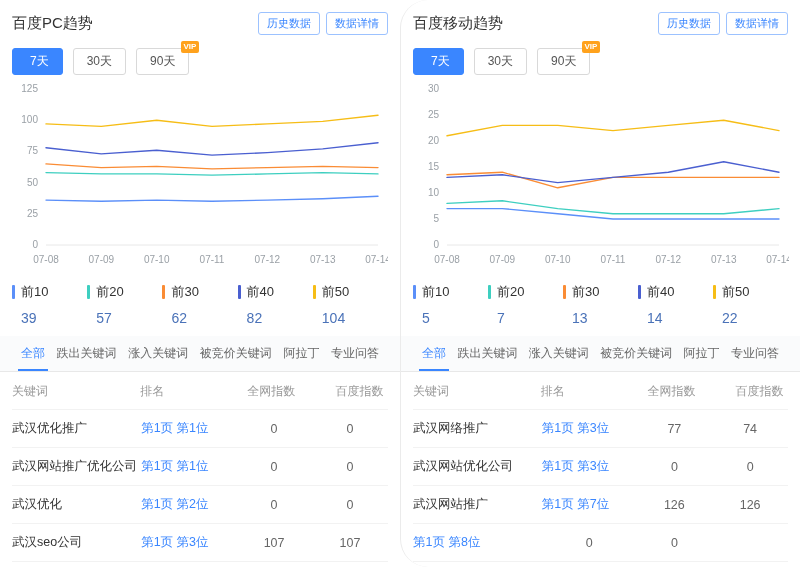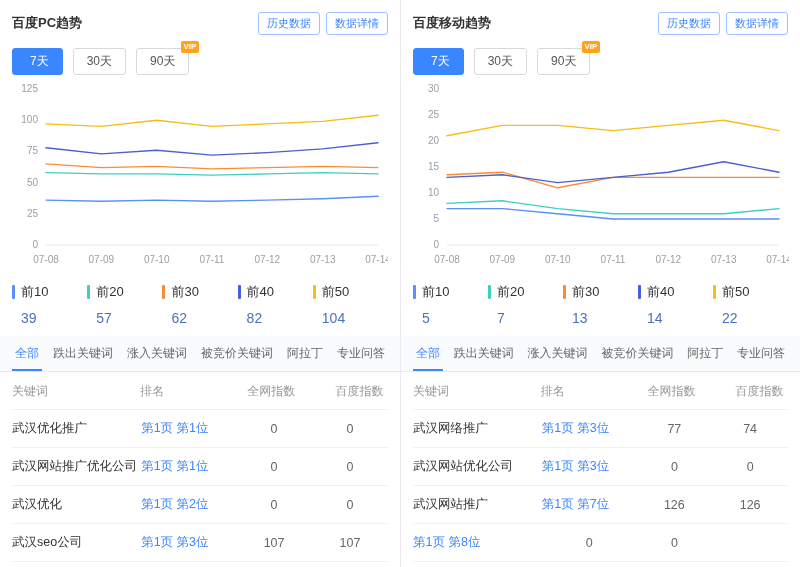--- a/index.html
+++ b/index.html
@@ -4,24 +4,24 @@
 <style>
   :root { --accent:#3a86ff; }
   * { box-sizing:border-box; }
   html,body { margin:0; padding:0; }
   body {
     width:800px; height:567px; overflow:hidden; background:#fff;
     font-family:"Liberation Sans","DejaVu Sans",sans-serif; color:#333;
   }
   .app { display:flex; width:800px; height:567px; }
   .panel { width:400px; padding:10px 12px 0; background:#fff; }
-  .panel.divided { border-left:1px solid #ebebeb; }
+  .panel.divided { border-left:1px solid #ebebeb;border-radius:28px; }
 
   .panel-head { display:flex; justify-content:space-between; align-items:center; height:26px; }
-  .title { font-size:13px; font-weight:700; color:#333; margin:0; }
+  .title { font-size:15px; font-weight:400; color:#333; margin:0; }
   .head-btns { display:flex; gap:6px; }
   .ghost-btn {
     font-size:11px; color:var(--accent); background:#fff;
     border:1px solid #9cc2ff; border-radius:3px; padding:3px 8px; cursor:pointer;
     font-family:inherit;
   }
 
   .range-tabs { display:flex; gap:10px; margin:12px 0 4px; }
   .range-tab {
     position:relative; font-size:12px; padding:4px 13px; border:1px solid #d9d9d9;
@@ -39,21 +39,21 @@
 
   .legend { display:flex; margin:8px 0 2px; }
   .legend-item { flex:1; cursor:pointer; }
   .legend-top { display:flex; align-items:center; gap:6px; font-size:13px; color:#333; }
   .legend-bar { width:3px; height:14px; border-radius:1px; }
   .legend-value { margin:9px 0 0 9px; font-size:14px; color:#4a72b8; }
 
   .filter-tabs {
     display:flex; justify-content:space-between; align-items:center;
     background:#fafbfc; border-bottom:1px solid #e8e8e8;
-    margin:10px -12px 0; padding:0 12px;
+    margin:10px -12px 0; padding:0 18px;
   }
   .filter-tab {
     font-size:12px; color:#666; padding:9px 3px 7px; cursor:pointer;
     border-bottom:2px solid transparent; white-space:nowrap;
   }
   .filter-tab.active { color:var(--accent); border-bottom-color:var(--accent); }
 
   .t-head,.t-row { display:grid; grid-template-columns:1.7fr 1.25fr 1fr 1fr; align-items:center; }
   .t-head { padding:11px 0 9px; font-size:12px; color:#999;gap:31px; }
   .t-row { border-top:1px solid #f2f2f2; padding:10px 0; font-size:12.5px; color:#333; }

